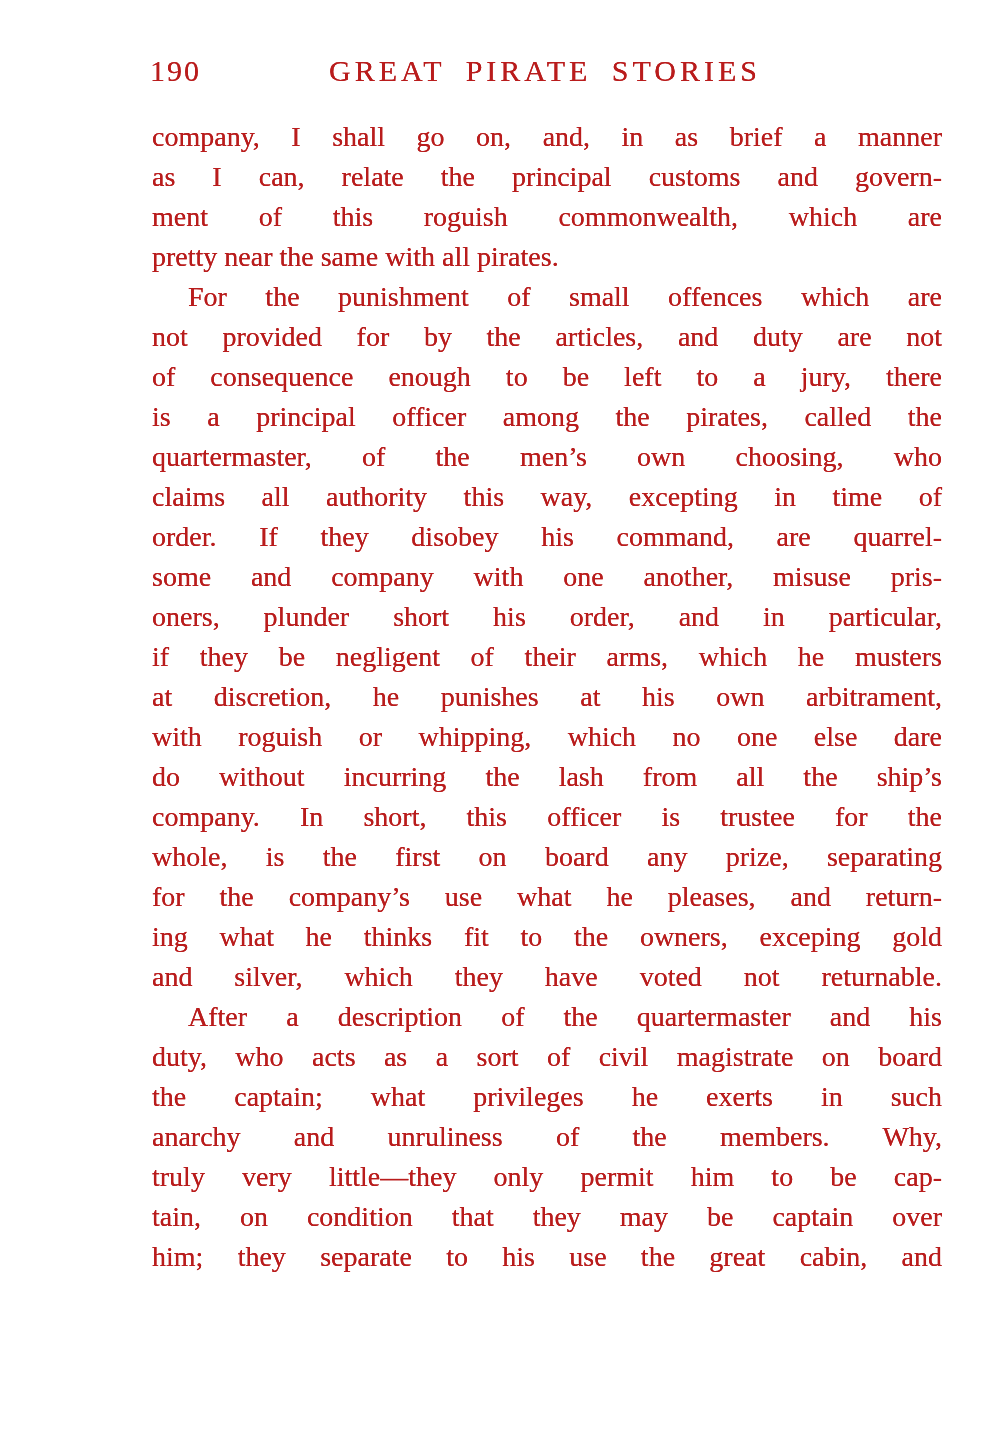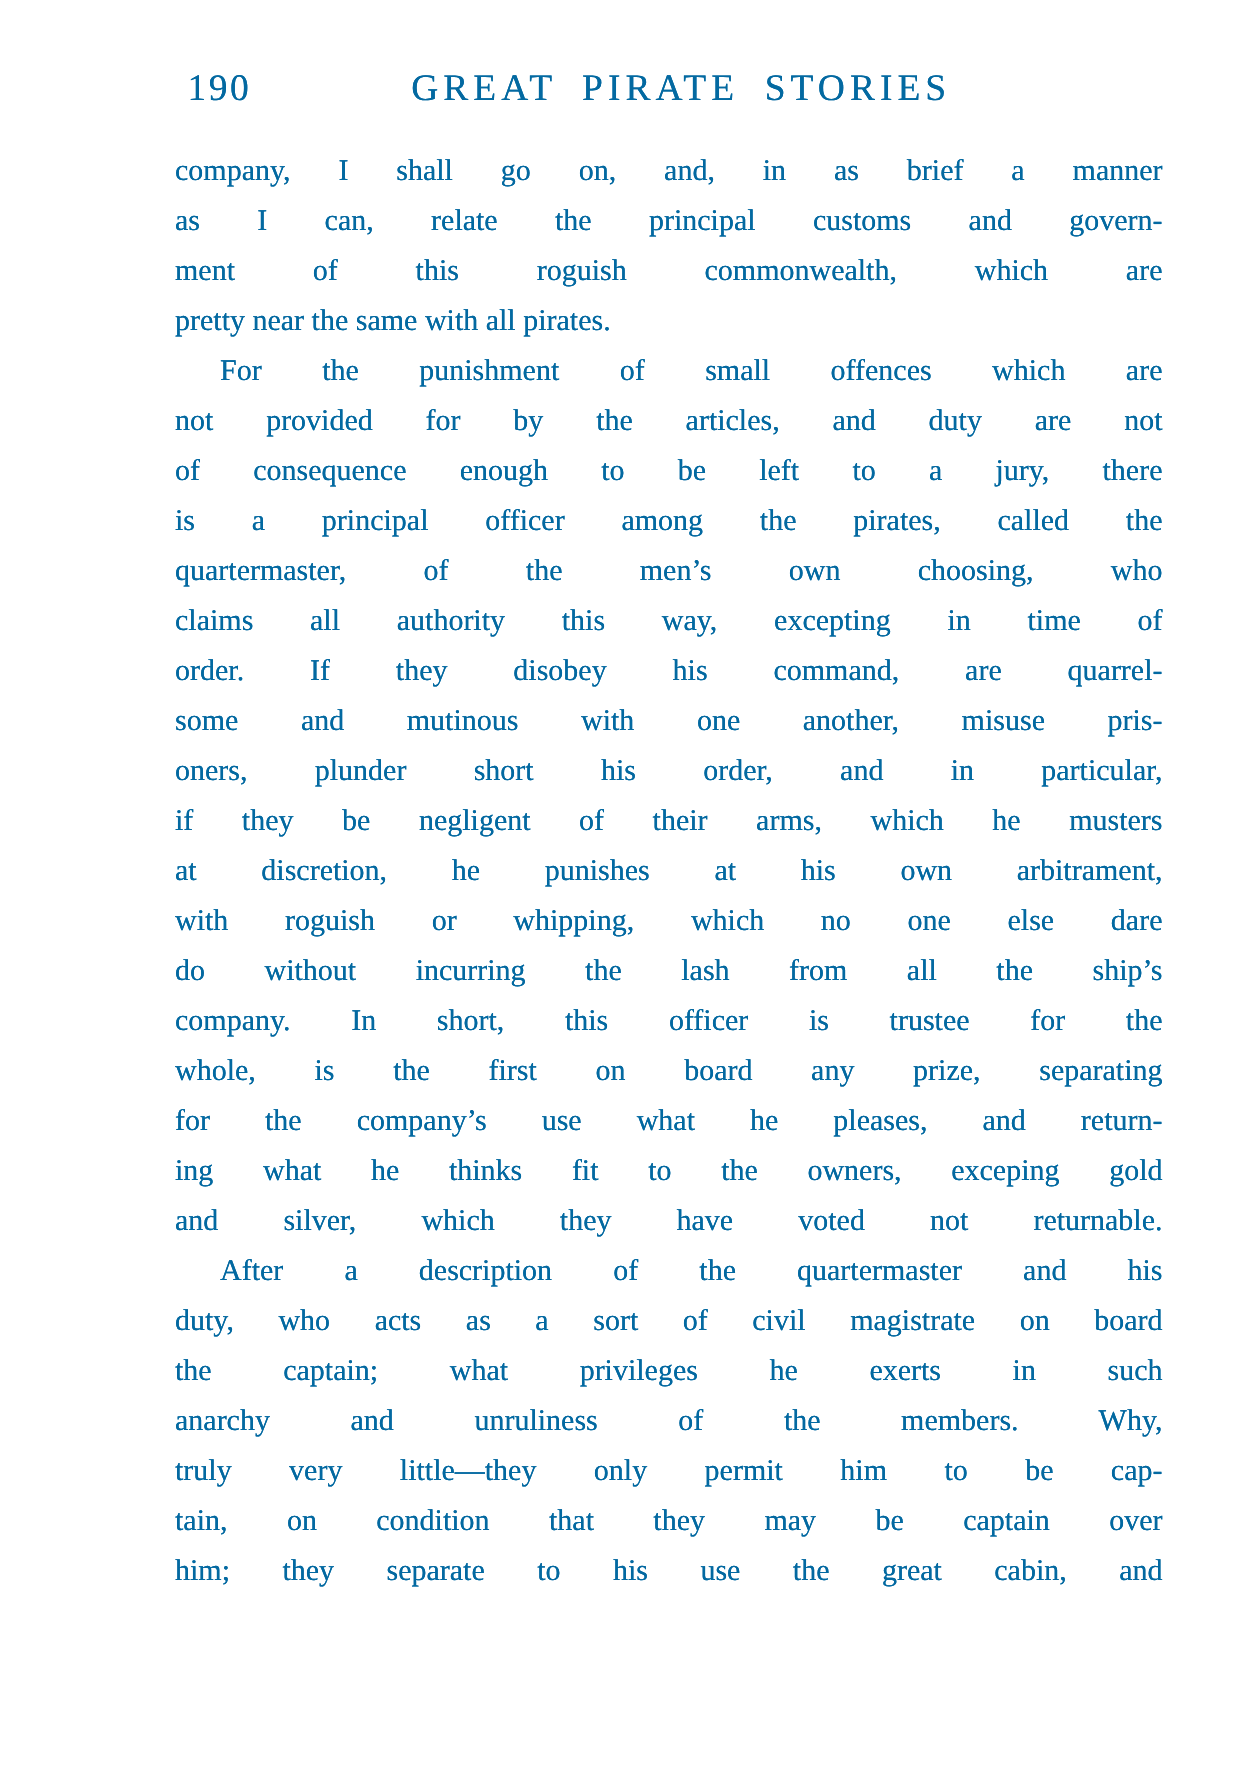--- a/index.html
+++ b/index.html
@@ -1,37 +1,37 @@
 <!DOCTYPE html>
 <html><head>
 <meta charset="utf-8">
 <style>
   html,body{margin:0;padding:0;background:#ffffff;}
   .page{
     position:relative;
     width:1000px;height:1431px;
     background:#ffffff;
-    color:#0369a1;
+    color:#b91c1c;
     font-family:"Liberation Serif","DejaVu Serif",serif;
     overflow:hidden;
     text-shadow:0 0 .5px currentColor;
   }
   .running-head{
     position:absolute;left:150px;top:54px;width:790px;
     font-size:30px;line-height:34px;
     text-align:center;letter-spacing:4px;word-spacing:9px;
     white-space:nowrap;
   }
   .pagenum{
     position:absolute;left:0;top:0;
     letter-spacing:2px;word-spacing:normal;
   }
   .body-text{
-    position:absolute;left:140px;top:117px;width:790px;
-    font-size:24px;
+    position:absolute;left:152px;top:117px;width:790px;
+    font-size:28px;
   }
   .line{
     height:40px;line-height:40px;
     text-align:justify;
     text-align-last:justify;
     -moz-text-align-last:justify;
     text-justify:inter-word;
     overflow:visible;white-space:normal;
   }
   .line.indent{text-indent:36px;}
@@ -50,21 +50,21 @@
       <div class="line">as I can, relate the principal customs and govern-</div>
       <div class="line">ment of this roguish commonwealth, which are</div>
       <div class="line no-fill">pretty near the same with all pirates.</div>
       <div class="line indent">For the punishment of small offences which are</div>
       <div class="line">not provided for by the articles, and duty are not</div>
       <div class="line">of consequence enough to be left to a jury, there</div>
       <div class="line">is a principal officer among the pirates, called the</div>
       <div class="line">quartermaster, of the men’s own choosing, who</div>
       <div class="line">claims all authority this way, excepting in time of</div>
       <div class="line">order.  If they disobey his command, are quarrel-</div>
-      <div class="line">some and mutinous with one another, misuse pris-</div>
+      <div class="line">some and company with one another, misuse pris-</div>
       <div class="line">oners, plunder short his order, and in particular,</div>
       <div class="line">if they be negligent of their arms, which he musters</div>
       <div class="line">at discretion, he punishes at his own arbitrament,</div>
       <div class="line">with roguish or whipping, which no one else dare</div>
       <div class="line">do without incurring the lash from all the ship’s</div>
       <div class="line">company.  In short, this officer is trustee for the</div>
       <div class="line">whole, is the first on board any prize, separating</div>
       <div class="line">for the company’s use what he pleases, and return-</div>
       <div class="line">ing what he thinks fit to the owners, exceping gold</div>
       <div class="line">and silver, which they have voted not returnable.</div>

